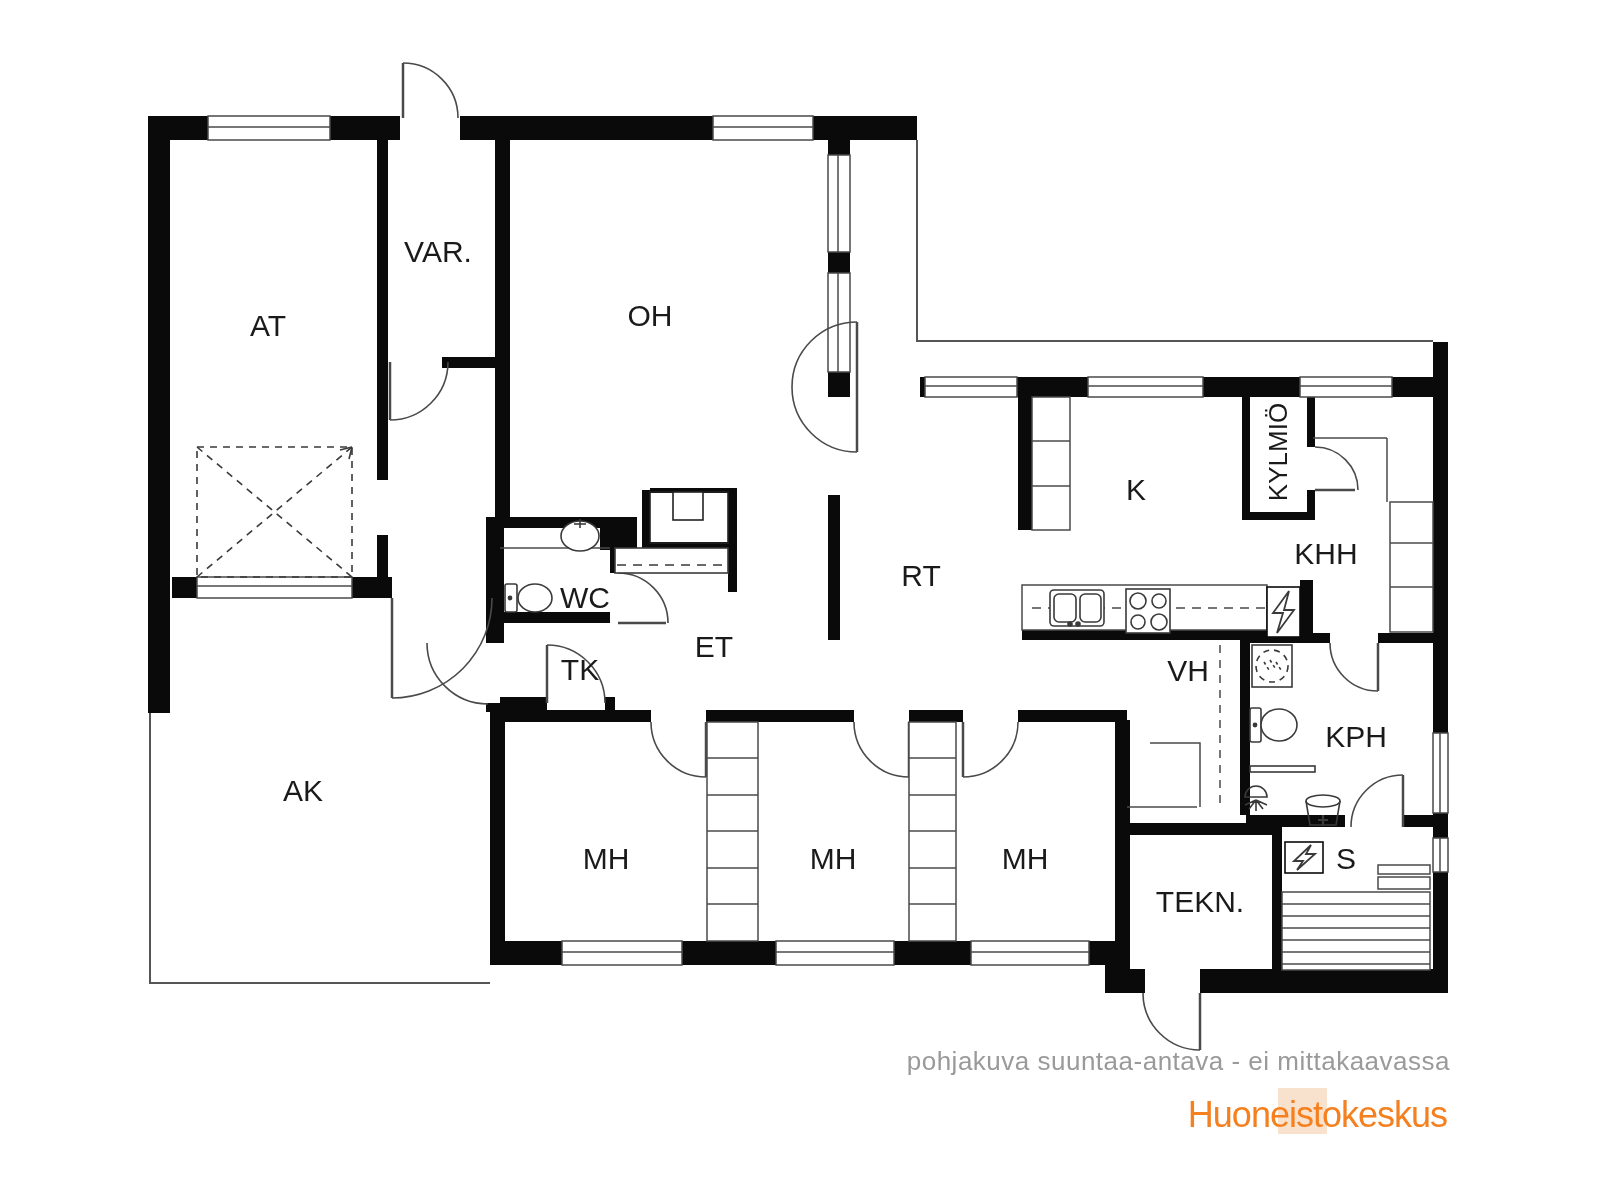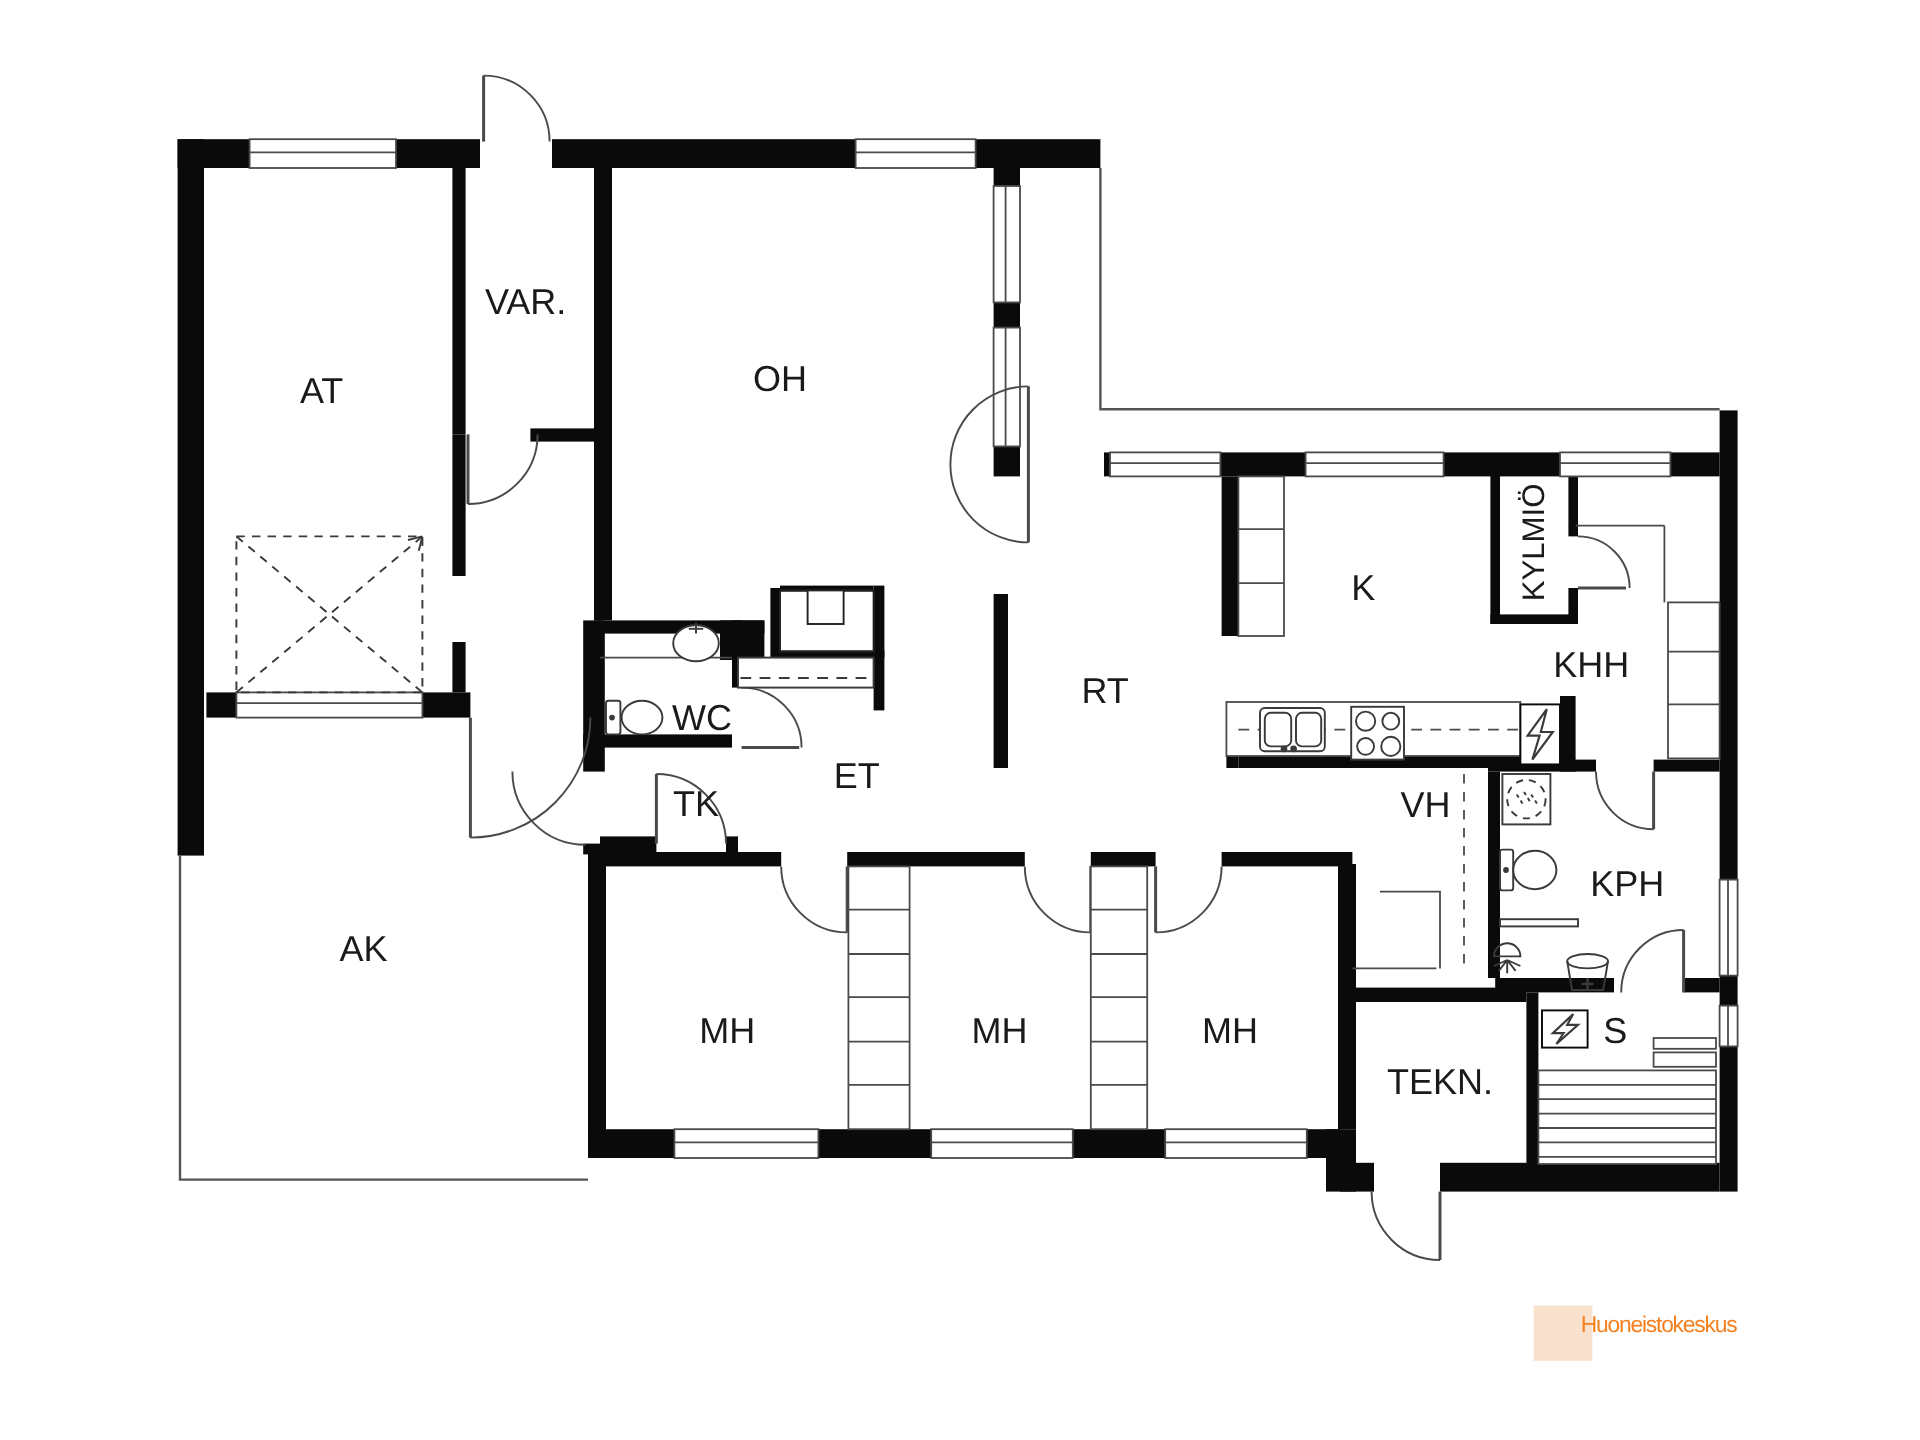--- a/index.html
+++ b/index.html
@@ -4,21 +4,21 @@
 <style>
   html,body{margin:0;padding:0;background:#ffffff;}
   .canvas{position:relative;width:1600px;height:1200px;background:#ffffff;overflow:hidden;
           font-family:"Liberation Sans", sans-serif;}
   .plan-svg{position:absolute;left:0;top:0;}
   .room-label{font-family:"Liberation Sans", sans-serif;font-size:30px;fill:#1a1a1a;}
   .room-label.small{font-size:26px;}
   .footer-note{position:absolute;top:1046px;right:150px;font-size:26px;letter-spacing:.5px;
                color:#9a9a9a;white-space:nowrap;}
   .logo-bg{position:absolute;left:1278px;top:1088px;width:49px;height:46px;background:#f9e2cd;}
-  .logo-text{position:absolute;top:1094px;right:153px;font-size:19px;letter-spacing:-1px;
+  .logo-text{position:absolute;top:1094px;right:153px;font-size:36px;letter-spacing:-1px;
              color:#f58020;white-space:nowrap;}
 </style>
 </head>
 <body>
 
 <div class="canvas">
 
 <svg class="plan-svg" width="1600" height="1200" viewBox="0 0 1600 1200">
   <defs>
     <pattern id="hatch" width="7" height="7" patternTransform="rotate(45)">
@@ -325,16 +325,17 @@
     <text class="room-label" x="1356" y="747">KPH</text>
     <text class="room-label" x="303" y="801">AK</text>
     <text class="room-label" x="606" y="869">MH</text>
     <text class="room-label" x="833" y="869">MH</text>
     <text class="room-label" x="1025" y="869">MH</text>
     <text class="room-label" x="1200" y="912">TEKN.</text>
     <text class="room-label" x="1346" y="869">S</text>
   </g>
 </svg>
 
+<div class="footer-note">pohjakuva suuntaa-antava - ei mittakaavassa</div>
 <div class="logo-bg"></div>
 <div class="logo-text">Huoneistokeskus</div>
 
 </div>
 
 </body></html>

